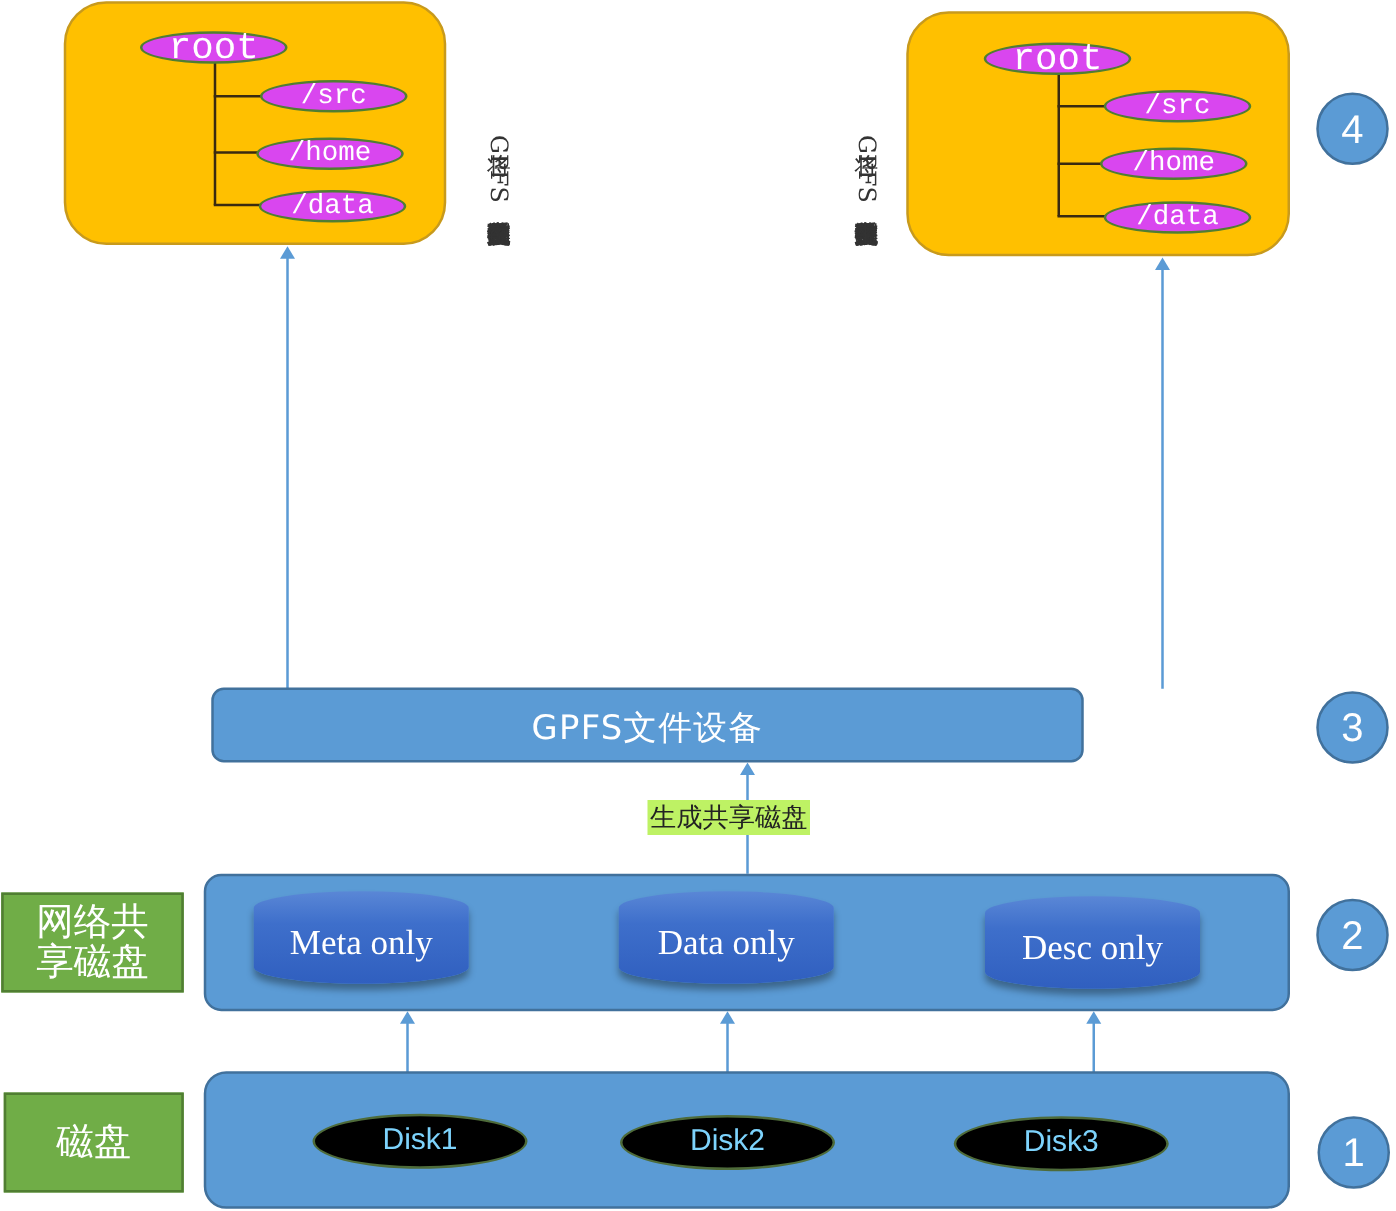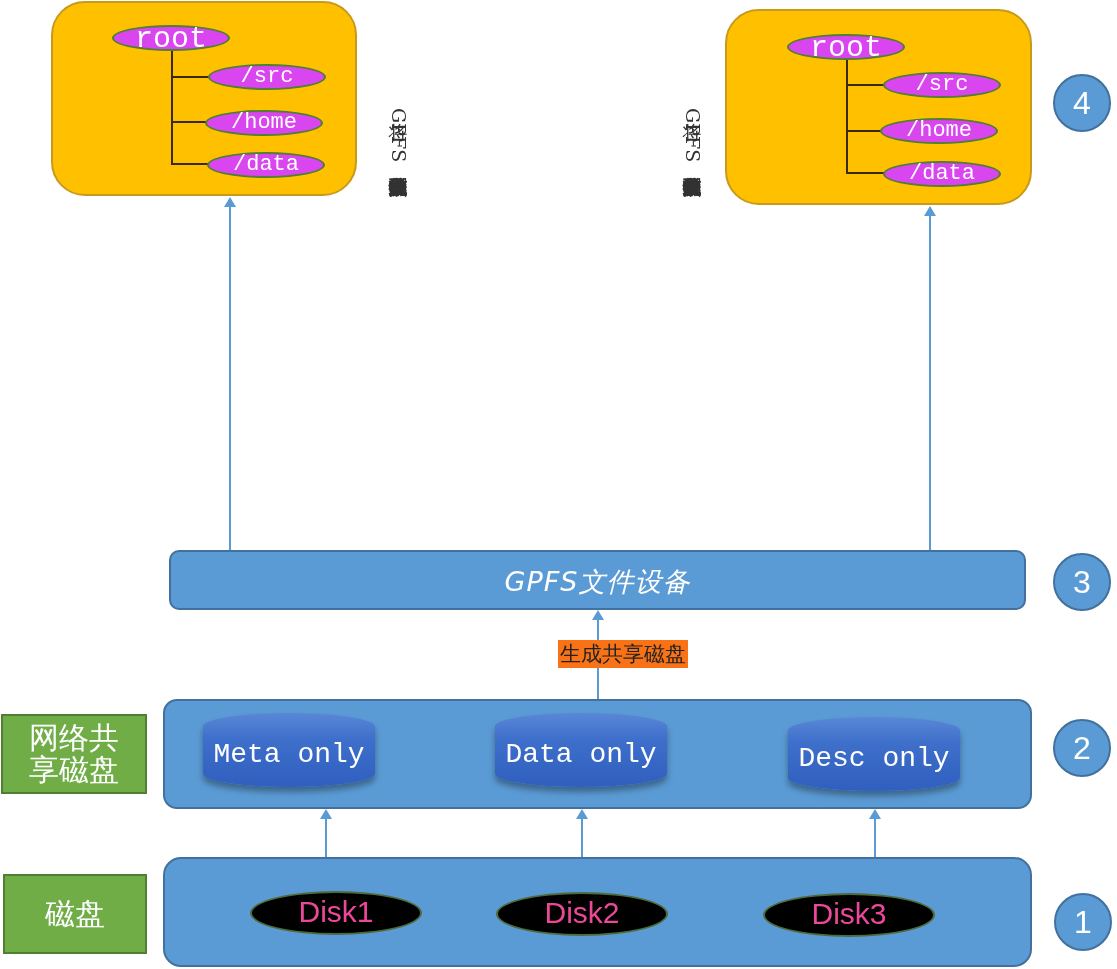--- a/index.html
+++ b/index.html
@@ -19,25 +19,25 @@
   
   .layer { position:absolute; background:#5b9bd5; border:2px solid #41719c;
            box-sizing:border-box; border-radius:14px; }
   .layer-title { color:#fff; font-size:28px; text-align:center; width:100%;
                  position:absolute; top:10px; letter-spacing:1px; }
 
   .cyl { position:absolute; width:172px; height:74px; border-radius:50% / 18%;
          background:linear-gradient(#5a87d6 0%, #3e6fcb 35%, #305fbf 100%);
          box-shadow:0 5px 6px rgba(0,0,0,0.35); color:#fff; font-size:28px;
          text-align:center; line-height:84px;
-         font-family:Liberation Mono, monospace; }
+         font-family:Liberation Serif, serif; }
 
   .disk { position:absolute; width:172px; height:44px; background:#000;
           border:2px solid #4e6b3a; border-radius:50%; box-sizing:border-box;
-          color:#ec4899; text-align:center; font-size:30px; line-height:38px;
+          color:#7dd3fc; text-align:center; font-size:24px; line-height:38px;
           font-family:"Liberation Sans","DejaVu Sans",sans-serif; }
 
   .green-label { position:absolute; background:#70ad47; border:2px solid #507e32;
                  box-sizing:border-box; color:#fff; font-size:30px; text-align:center;
                  display:flex; align-items:center; justify-content:center;
                  font-family:"DejaVu Serif","Liberation Serif",serif; line-height:32px; }
 
   .step { position:absolute; width:58px; height:58px; border-radius:50%;
           background:#5b9bd5; border:2px solid #41719c; box-sizing:border-box;
           color:#fff; font-size:32px; text-align:center; line-height:54px;
@@ -82,27 +82,27 @@
 <div class="pill child" style="left:883px; top:161px; width:118px; height:26px;">/data</div>
 
 <div class="vline" style="left:229px; top:206px; height:345px;"></div>
 <div class="arrowhead" style="left:224px; top:197px;"></div>
 <div class="vline" style="left:929px; top:215px; height:336px;"></div>
 <div class="arrowhead" style="left:924px; top:206px;"></div>
 
 <div class="vtext" style="left:388px; top:108px; height:442px;"><span>将</span><span class="latin">GPFS</span><span>磁盘设备挂在到群集中节点的文件系统中</span></div>
 <div class="vtext" style="left:682px; top:108px; height:442px;"><span>将</span><span class="latin">GPFS</span><span>磁盘设备挂在到群集中节点的文件系统中</span></div>
 
-<div class="layer" style="left:169px; top:550px; width:857px; height:60px; border-radius:10px;font-style:italic;">
+<div class="layer" style="left:169px; top:550px; width:698px; height:60px; border-radius:10px;">
   <div class="layer-title" style="top:12px; font-size:27px;">GPFS文件设备</div>
 </div>
 
 <div class="vline" style="left:597px; top:619px; height:80px;"></div>
 <div class="arrowhead" style="left:592px; top:610px;"></div>
-<div class="caption" style="left:518px; top:640px; background:#f97316; padding:0 2px;margin-left:40px;">生成共享磁盘</div>
+<div class="caption" style="left:518px; top:640px; background:#bef264; padding:0 2px;">生成共享磁盘</div>
 
 <div class="green-label" style="left:1px; top:714px; width:146px; height:80px; flex-direction:column;">
   <span>网络共</span>
   <span>享磁盘</span>
 </div>
 <div class="layer" style="left:163px; top:699px; width:869px; height:110px; border-radius:14px;">
 </div>
 <div class="cyl" style="left:203px; top:713px;">Meta only</div>
 <div class="cyl" style="left:495px; top:713px;">Data only</div>
 <div class="cyl" style="left:788px; top:717px;">Desc only</div>

